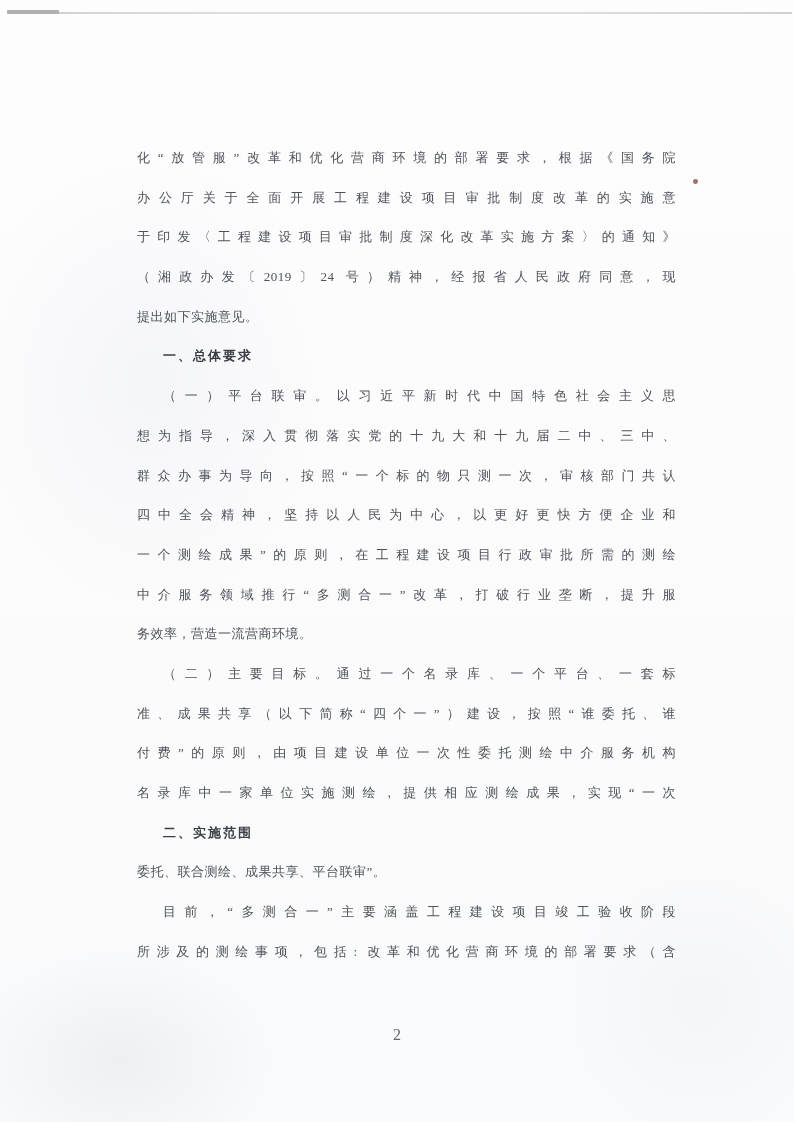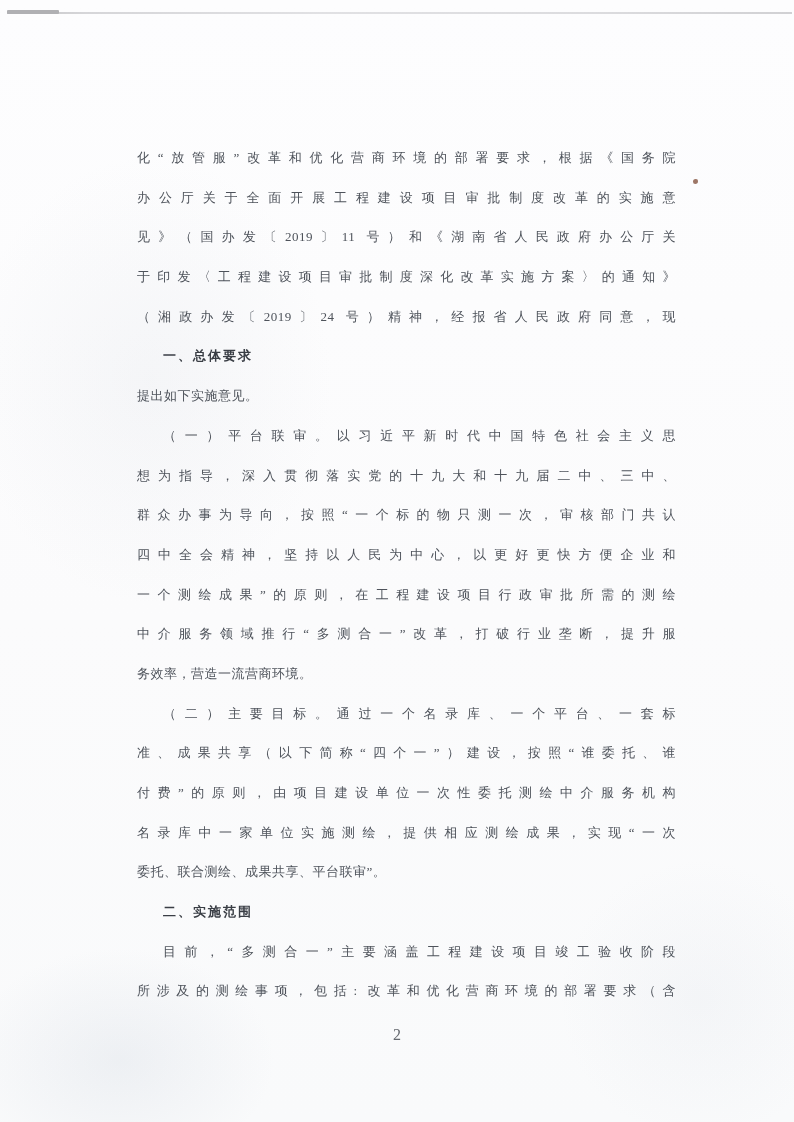--- a/index.html
+++ b/index.html
@@ -90,37 +90,36 @@
 
 <div class="page">
 
   <div class="scan-line"></div>
   <div class="scan-line-dark"></div>
   <div class="speck"></div>
 
   <div class="textblock">
     <div class="line fill">化“放管服”改革和优化营商环境的部署要求，根据《国务院</div>
     <div class="line fill">办公厅关于全面开展工程建设项目审批制度改革的实施意</div>
-    <div class="line fill">见》（国办发〔2019〕11 号）和《湖南省人民政府办公厅关</div>
     <div class="line fill">于印发〈工程建设项目审批制度深化改革实施方案〉的通知》</div>
     <div class="line fill">（湘政办发〔2019〕24 号）精神，经报省人民政府同意，现</div>
+    <div class="line end">提出如下实施意见。</div>
     <div class="line end indent heading">一、总体要求</div>
-    <div class="line end">提出如下实施意见。</div>
     <div class="line fill indent">（一）平台联审。以习近平新时代中国特色社会主义思</div>
     <div class="line fill">想为指导，深入贯彻落实党的十九大和十九届二中、三中、</div>
     <div class="line fill">群众办事为导向，按照“一个标的物只测一次，审核部门共认</div>
     <div class="line fill">四中全会精神，坚持以人民为中心，以更好更快方便企业和</div>
     <div class="line fill">一个测绘成果”的原则，在工程建设项目行政审批所需的测绘</div>
     <div class="line fill">中介服务领域推行“多测合一”改革，打破行业垄断，提升服</div>
     <div class="line end">务效率，营造一流营商环境。</div>
     <div class="line fill indent">（二）主要目标。通过一个名录库、一个平台、一套标</div>
     <div class="line fill">准、成果共享（以下简称“四个一”）建设，按照“谁委托、谁</div>
     <div class="line fill">付费”的原则，由项目建设单位一次性委托测绘中介服务机构</div>
     <div class="line fill">名录库中一家单位实施测绘，提供相应测绘成果，实现“一次</div>
+    <div class="line end indent heading">二、实施范围</div>
     <div class="line end">委托、联合测绘、成果共享、平台联审”。</div>
-    <div class="line end indent heading">二、实施范围</div>
     <div class="line fill indent">目前，“多测合一”主要涵盖工程建设项目竣工验收阶段</div>
     <div class="line fill">所涉及的测绘事项，包括: 改革和优化营商环境的部署要求（含</div>
   </div>
 
   <div class="page-number">2</div>
 
 </div>
 
 </body></html>

